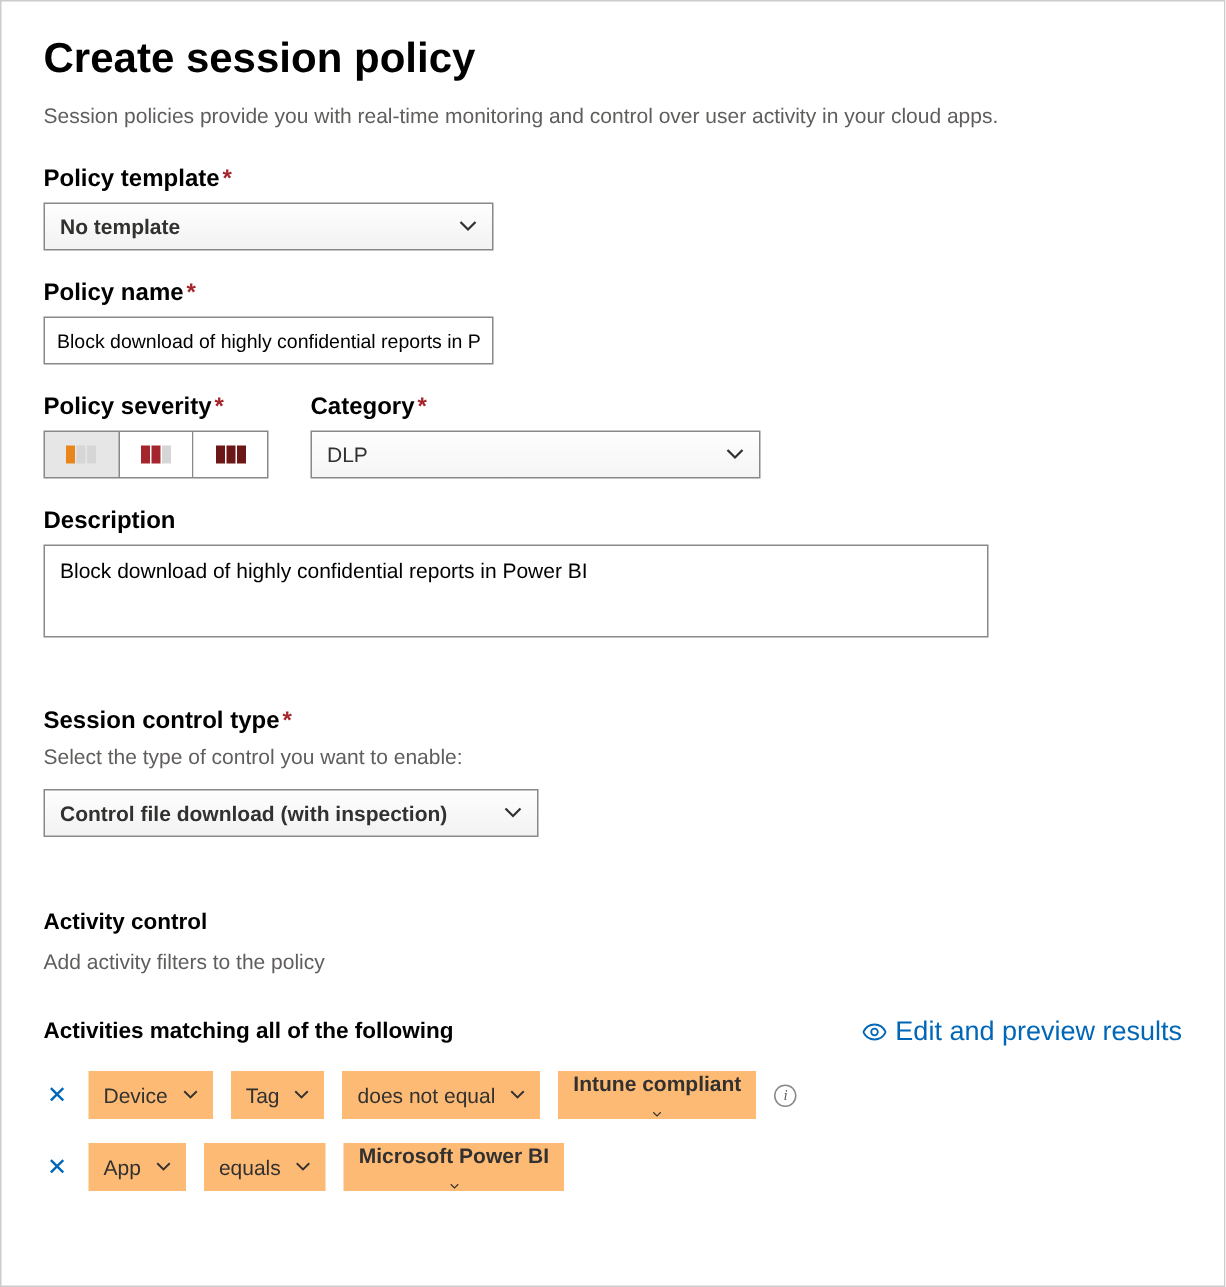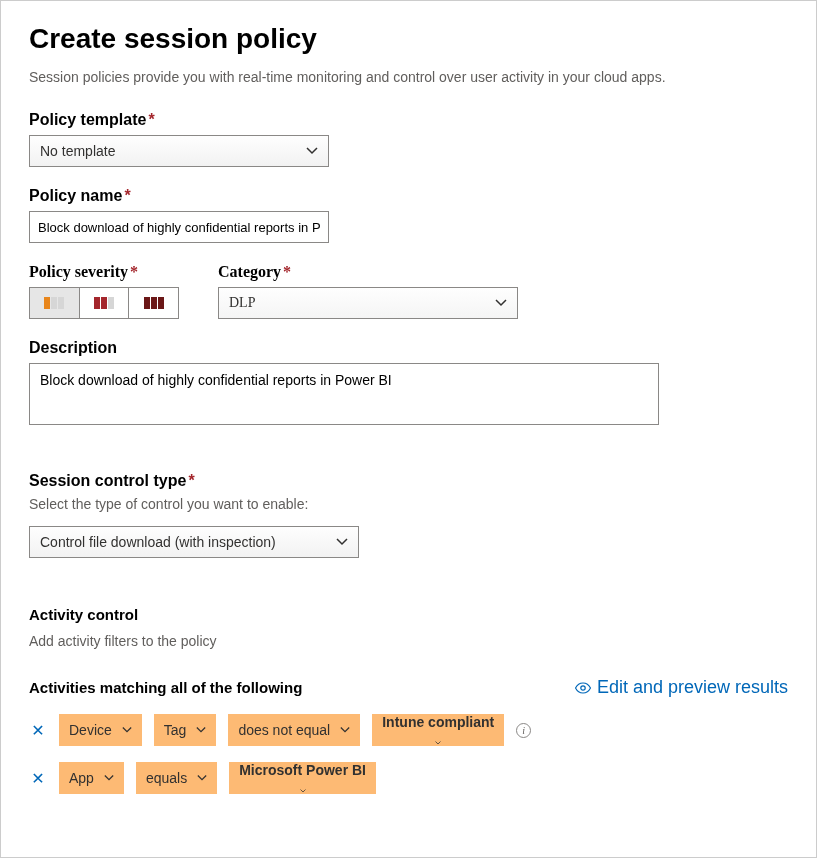--- a/index.html
+++ b/index.html
@@ -37,21 +37,21 @@
   .req { color: #a4262c; margin-left: 2px; }
   .dropdown {
     display: flex;
     align-items: center;
     justify-content: space-between;
     border: 1px solid #8a8886;
     background: linear-gradient(#fefefe,#f2f2f2);
     height: 32px;
     padding: 0 10px;
     font-size: 14px;
-    font-weight: 400;
+    font-weight: 700;
     color: #323130;
     cursor: pointer;
   }
   .dropdown.light-grad { font-weight:400; background: linear-gradient(#fefefe,#f5f5f5); }
   .chevron {
     width: 12px; height: 12px; flex:0 0 auto;
   }
   .chevron svg { display:block; }
   .text-input {
     border: 1px solid #8a8886;
@@ -67,21 +67,21 @@
   .textarea {
     border: 1px solid #8a8886;
     background: #fff;
     width: 630px;
     height: 62px;
     padding: 8px 10px;
     font-size: 14px;
     font-family: inherit;
     resize: none;
   }
-  .row { display:flex; gap:39px; margin-top:20px;font-family:Liberation Serif, serif; }
+  .row { display:flex; gap:28px; margin-top:20px; }
   .section { margin-top:20px; }
   .sev-group {
     display:flex;
     border:1px solid #8a8886;
     width:150px;
     height:32px;
   }
   .sev-btn {
     flex:1;
     display:flex;

